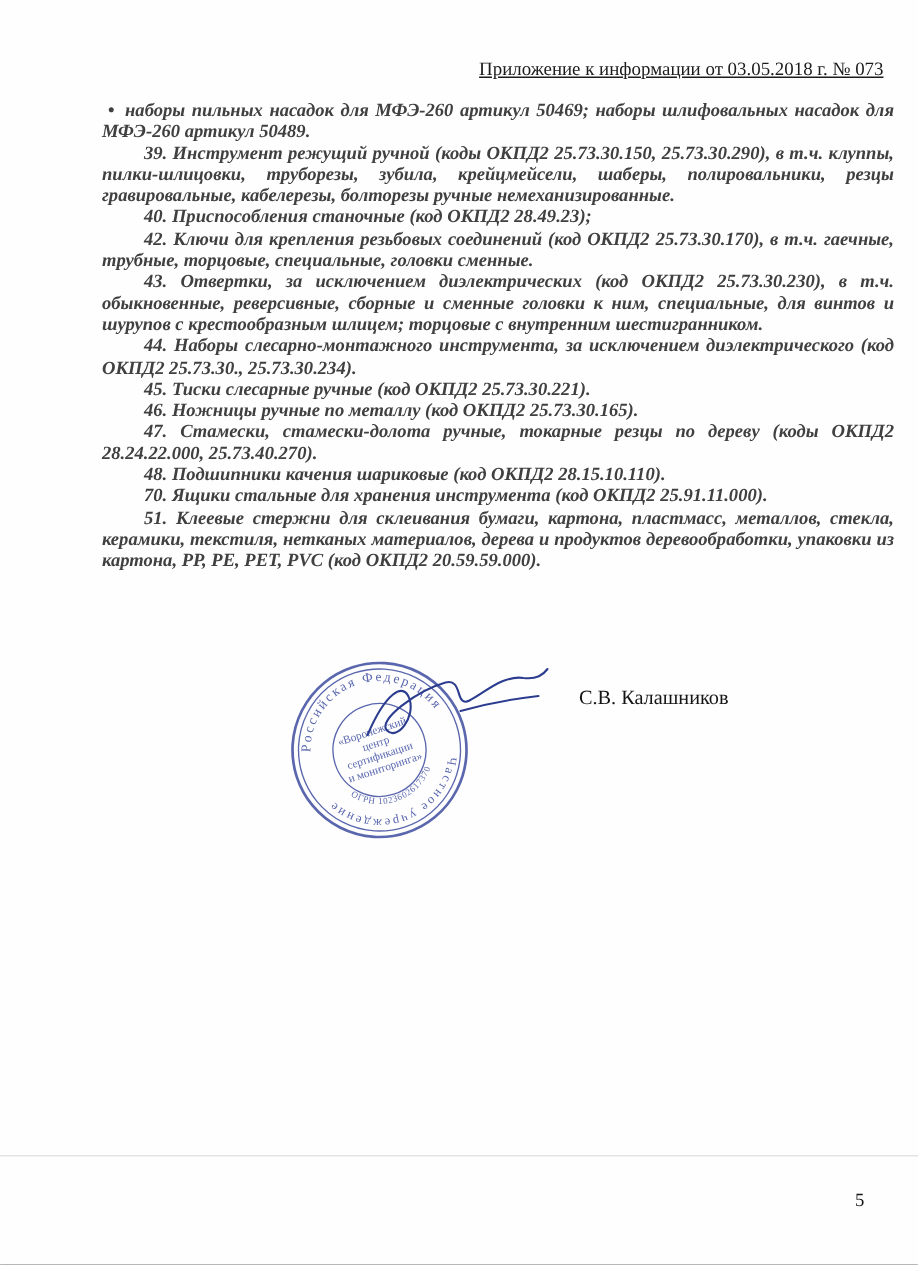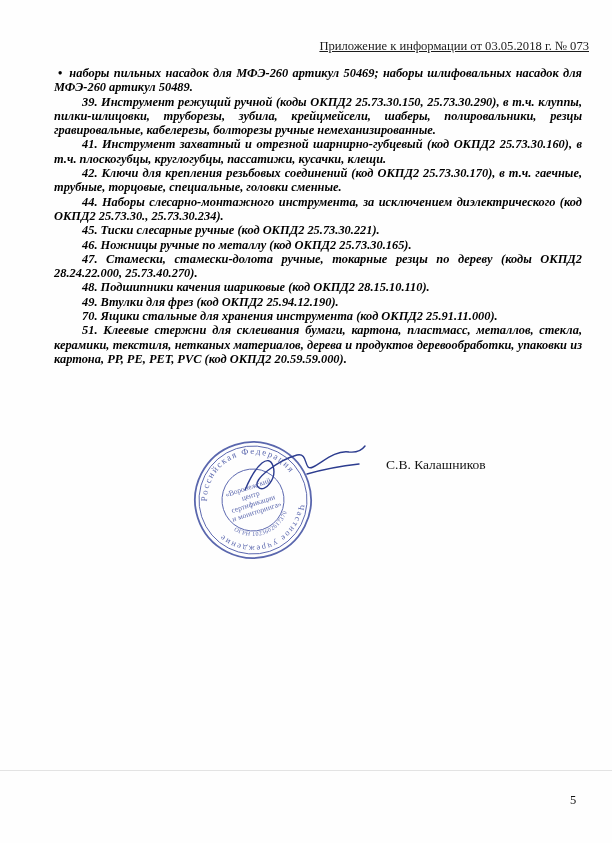--- a/index.html
+++ b/index.html
@@ -22,28 +22,28 @@
     font-size: 12.6px;
     font-weight: normal;
     color: #1c1c1c;
   }
   .annex-ref { text-decoration: underline; }
 
   
   .body-text {
     position: absolute;
     top: 66px;
-    left: 54px;
+    left: 68px;
     width: 528px;
     font-size: 12.4px;
     line-height: 14.3px;
     font-weight: bold;
     font-style: italic;
     text-align: justify;
-    color: #000000;
+    color: #404040;
   }
   .body-text p { margin: 0; }
   p.list-item { text-indent: 28px; }
   p.bullet-item { text-indent: 4px; }
   .bullet-mark { margin-right: 7px; font-style: normal; }
 
   
   .signer-title {
     position: absolute;
     top: 457px;
@@ -100,28 +100,28 @@
 
 <div class="page">
 
   <div class="header">
     <span class="annex-ref">Приложение к информации от 03.05.2018 г. № 073</span>
   </div>
 
   <div class="body-text">
     <p class="bullet-item"><span class="bullet-mark">•</span><span>наборы пильных насадок для МФЭ-260 артикул 50469; наборы шлифовальных насадок для МФЭ-260 артикул 50489.</span></p>
     <p class="list-item">39. Инструмент режущий ручной (коды ОКПД2 25.73.30.150, 25.73.30.290), в т.ч. клуппы, пилки-шлицовки, труборезы, зубила, крейцмейсели, шаберы, полировальники, резцы гравировальные, кабелерезы, болторезы ручные немеханизированные.</p>
-    <p class="list-item">41. Инструмент захватный и отрезной шарнирно-губцевый (код ОКПД2 25.73.30.160), в т.ч. плоскогубцы, круглогубцы, пассатижи, кусачки, клещи.</p>
+    <p class="list-item">40. Приспособления станочные (код ОКПД2 28.49.23);</p>
     <p class="list-item">42. Ключи для крепления резьбовых соединений (код ОКПД2 25.73.30.170), в т.ч. гаечные, трубные, торцовые, специальные, головки сменные.</p>
+    <p class="list-item">43. Отвертки, за исключением диэлектрических (код ОКПД2 25.73.30.230), в т.ч. обыкновенные, реверсивные, сборные и сменные головки к ним, специальные, для винтов и шурупов с крестообразным шлицем; торцовые с внутренним шестигранником.</p>
     <p class="list-item">44. Наборы слесарно-монтажного инструмента, за исключением диэлектрического (код ОКПД2 25.73.30., 25.73.30.234).</p>
     <p class="list-item">45. Тиски слесарные ручные (код ОКПД2 25.73.30.221).</p>
     <p class="list-item">46. Ножницы ручные по металлу (код ОКПД2 25.73.30.165).</p>
     <p class="list-item">47. Стамески, стамески-долота ручные, токарные резцы по дереву (коды ОКПД2 28.24.22.000, 25.73.40.270).</p>
     <p class="list-item">48. Подшипники качения шариковые (код ОКПД2 28.15.10.110).</p>
-    <p class="list-item">49. Втулки для фрез (код ОКПД2 25.94.12.190).</p>
     <p class="list-item">70. Ящики стальные для хранения инструмента (код ОКПД2 25.91.11.000).</p>
     <p class="list-item">51. Клеевые стержни для склеивания бумаги, картона, пластмасс, металлов, стекла, керамики, текстиля, нетканых материалов, дерева и продуктов деревообработки, упаковки из картона, PP, PE, PET, PVC (код ОКПД2 20.59.59.000).</p>
   </div>
 
   <span class="signer-name">С.В. Калашников</span>
 
   <div class="stamp">
     <svg viewBox="0 0 126 126">
       <defs>
         <path id="arc-top" d="M 17,63 A 46,46 0 0 1 109,63"></path>

